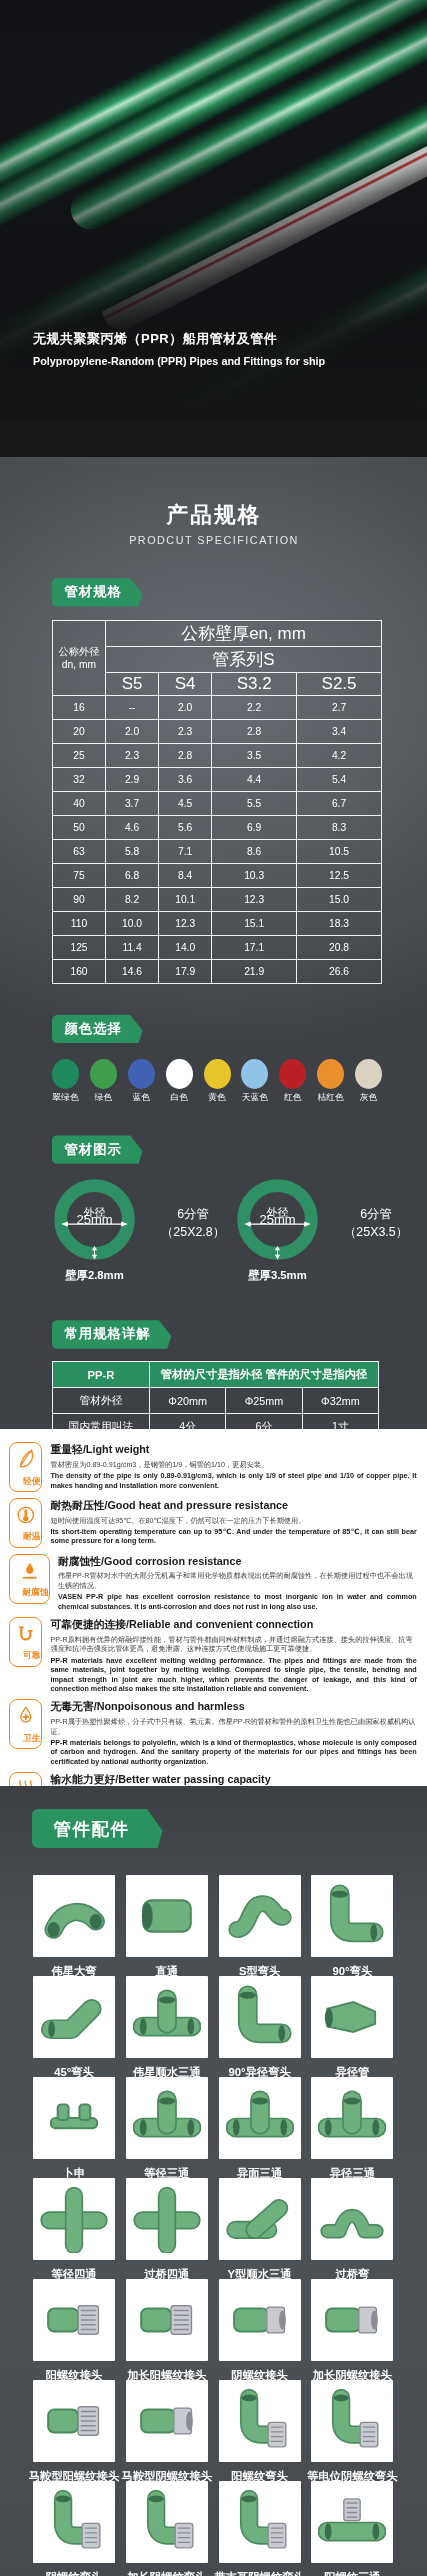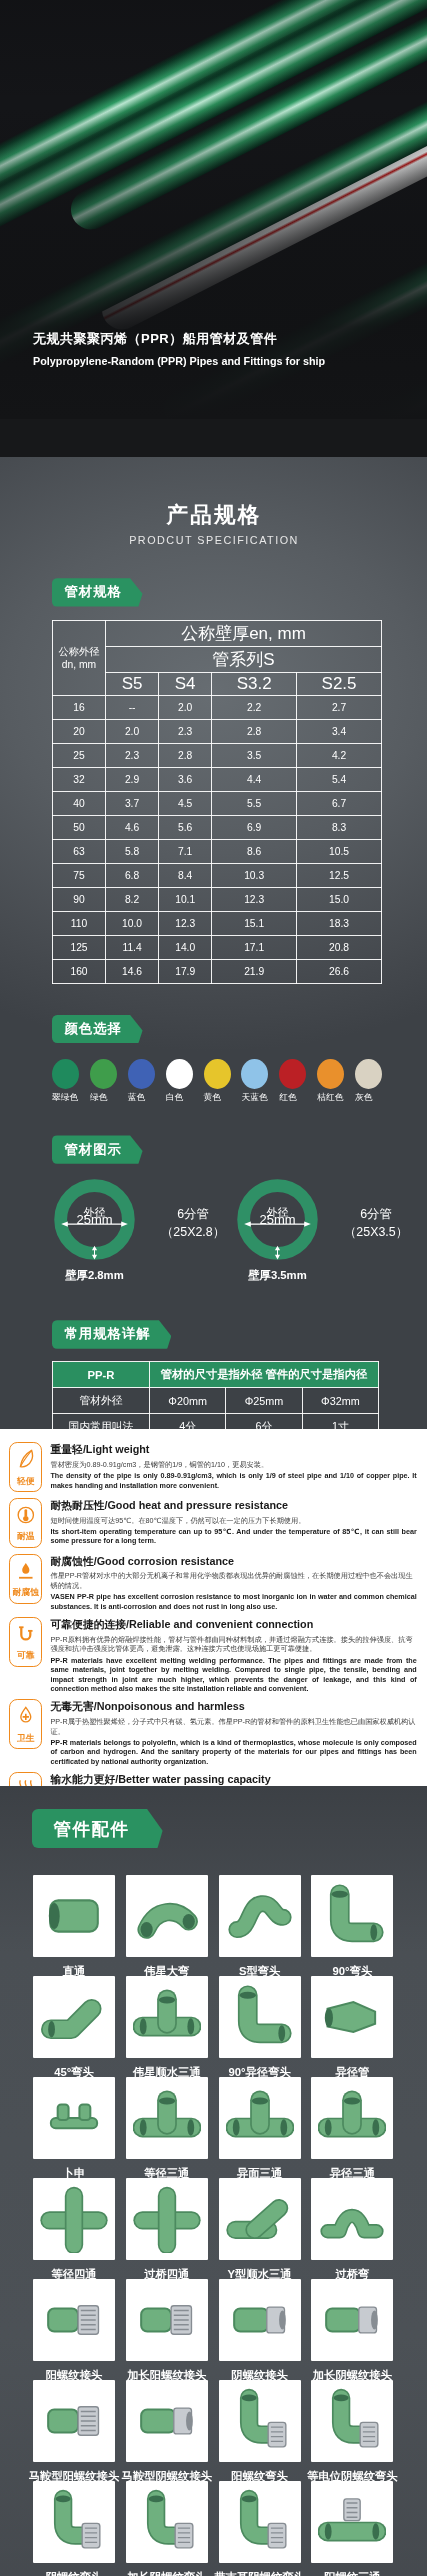--- a/index.html
+++ b/index.html
@@ -34,21 +34,21 @@
   .tab4{margin-top:33px;}
 
   table{border-collapse:collapse;color:#fff;text-align:center;}
   .spec-table{margin:13.4px 0 0 52px;width:330px;}
   .spec-table th,.spec-table td{border:0.5px solid rgba(255,255,255,.92);font-weight:normal;}
   .spec-table thead th{font-size:17px;height:18.5px;}
   .spec-table td{font-size:10.3px;height:21px;}
   .spec-table .c1{width:50px;font-size:10.3px;line-height:1.3;}
 
   .colors{margin:15.5px 0 0 52px;width:330px;display:flex;justify-content:space-between;}
-  .swatch{text-align:left;}
+  .swatch{text-align:center;}
   .dot{width:27px;height:30px;border-radius:50%;margin:0 auto;}
   .swatch-label{margin-top:3.6px;color:#fff;font-size:8.8px;white-space:nowrap;}
 
   .diagrams{position:relative;margin-top:15.5px;height:108px;}
   .ring{position:absolute;top:0;width:81px;height:81px;}
   .ring-txt{position:absolute;width:81px;text-align:center;color:#fff;}
   .ring-t1{top:26px;font-size:11px;}
   .ring-t2{top:33px;font-size:13px;}
   .side-label{position:absolute;top:27px;width:72px;text-align:center;color:#fff;font-size:12.4px;line-height:1.45;}
   .wall-label{position:absolute;top:89px;width:81px;text-align:center;color:#fff;font-size:11.3px;font-weight:bold;}
@@ -59,21 +59,21 @@
   .common-table .lab{width:94px;}
 
   
   .white{position:relative;width:428px;height:357px;background:#ffffff;overflow:hidden;
          padding:0;box-sizing:border-box;}
   .features{padding:13.4px 11.3px 0 9.3px;}
   .feature{display:flex;gap:8.2px;margin-bottom:5.7px;}
   .badge{flex:0 0 33px;height:50px;border:1px solid #f08a1d;border-radius:8.2px;box-sizing:border-box;
          display:flex;flex-direction:column;align-items:center;justify-content:space-between;padding:4.1px 0 3.6px;}
   .badge svg{width:21.6px;height:24px;}
-  .badge-label{color:#f08a1d;font-size:8.8px;font-weight:bold;white-space:nowrap;}
+  .badge-label{color:#f08a1d;font-size:8.8px;font-weight:bold;white-space:nowrap;padding-left:12px;}
   .fbody{flex:1;}
   .ftitle{font-size:10.8px;font-weight:bold;color:#1a1a1a;margin:1px 0 2.6px;}
   .fzh{font-size:7.2px;color:#3a3a3a;line-height:1.35;}
   .fen{font-size:7.2px;color:#1a1a1a;font-weight:bold;line-height:1.32;margin-top:1.5px;text-align:justify;}
 
   
   .dark{position:relative;width:428px;height:918px;overflow:hidden;
         background:linear-gradient(180deg,#3c4045 0%,#4a4f54 18%,#4c5156 60%,#42464b 100%);}
   .tab-big{display:inline-block;background:#2a9261;color:#fff;font-size:17.5px;font-weight:bold;letter-spacing:1.5px;
        padding:7.7px 33px 7.7px 21.6px;margin:23px 0 0 32px;border-radius:6.2px;
@@ -397,39 +397,39 @@
         </div>
       </div>
   </section>
 
   <section class="dark">
     <div><span class="tab-big">管件配件</span></div>
     <div class="grid" id="grid">
         <div class="cell">
           <div class="card">
             <svg viewBox="0 0 100 100">
-              <rect x="15" y="27" width="70" height="46" rx="12" fill="#6fb07f" stroke="#4c8a5f" stroke-width="3"></rect>
-              <ellipse cx="21" cy="50" rx="8" ry="19" fill="#3a6f4e"></ellipse>
-            </svg>
-          </div>
-          <div class="glabel">
-            <span>直通</span>
-          </div>
-        </div>
-        <div class="cell">
-          <div class="card">
-            <svg viewBox="0 0 100 100">
               <path d="M20 70 C34 38 64 38 82 58" fill="none" stroke="#4c8a5f" stroke-width="27" stroke-linecap="round" stroke-linejoin="round"></path>
               <path d="M20 70 C34 38 64 38 82 58" fill="none" stroke="#6fb07f" stroke-width="22" stroke-linecap="round" stroke-linejoin="round"></path>
               <ellipse cx="20" cy="70" rx="9" ry="11" fill="#3a6f4e"></ellipse>
               <ellipse cx="82" cy="58" rx="9" ry="11" fill="#3a6f4e"></ellipse>
             </svg>
           </div>
           <div class="glabel">
             <span>伟星大弯</span>
+          </div>
+        </div>
+        <div class="cell">
+          <div class="card">
+            <svg viewBox="0 0 100 100">
+              <rect x="15" y="27" width="70" height="46" rx="12" fill="#6fb07f" stroke="#4c8a5f" stroke-width="3"></rect>
+              <ellipse cx="21" cy="50" rx="8" ry="19" fill="#3a6f4e"></ellipse>
+            </svg>
+          </div>
+          <div class="glabel">
+            <span>直通</span>
           </div>
         </div>
         <div class="cell">
           <div class="card">
             <svg viewBox="0 0 100 100">
               <path d="M16 70 C36 70 32 34 52 32 C70 30 70 52 84 52" fill="none" stroke="#4c8a5f" stroke-width="25" stroke-linecap="round" stroke-linejoin="round"></path>
               <path d="M16 70 C36 70 32 34 52 32 C70 30 70 52 84 52" fill="none" stroke="#6fb07f" stroke-width="20" stroke-linecap="round" stroke-linejoin="round"></path>
             </svg>
           </div>
           <div class="glabel">

